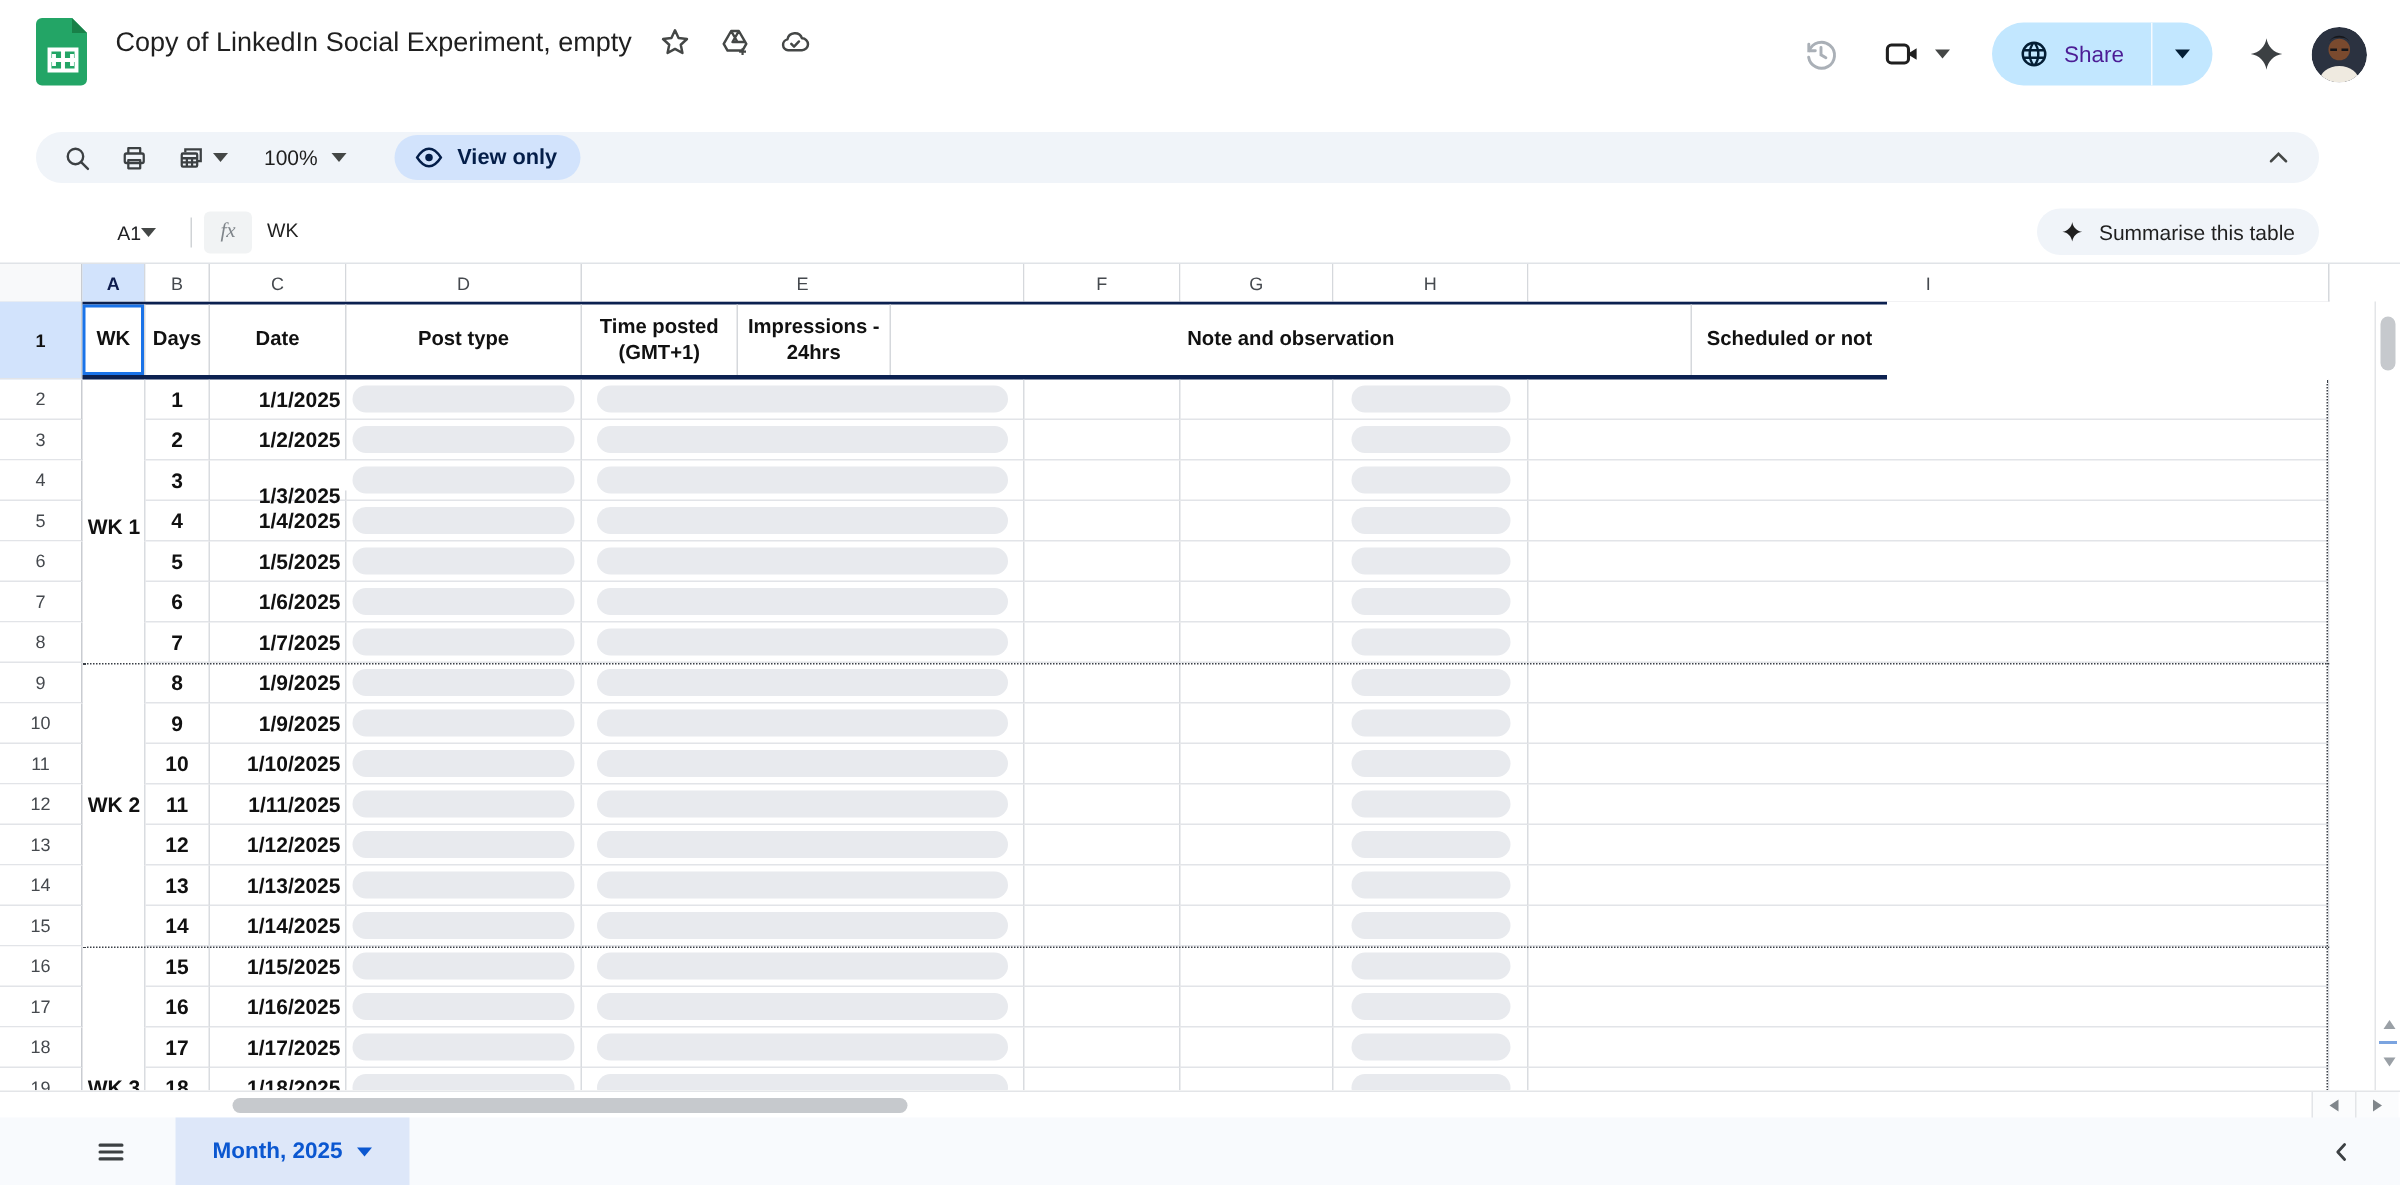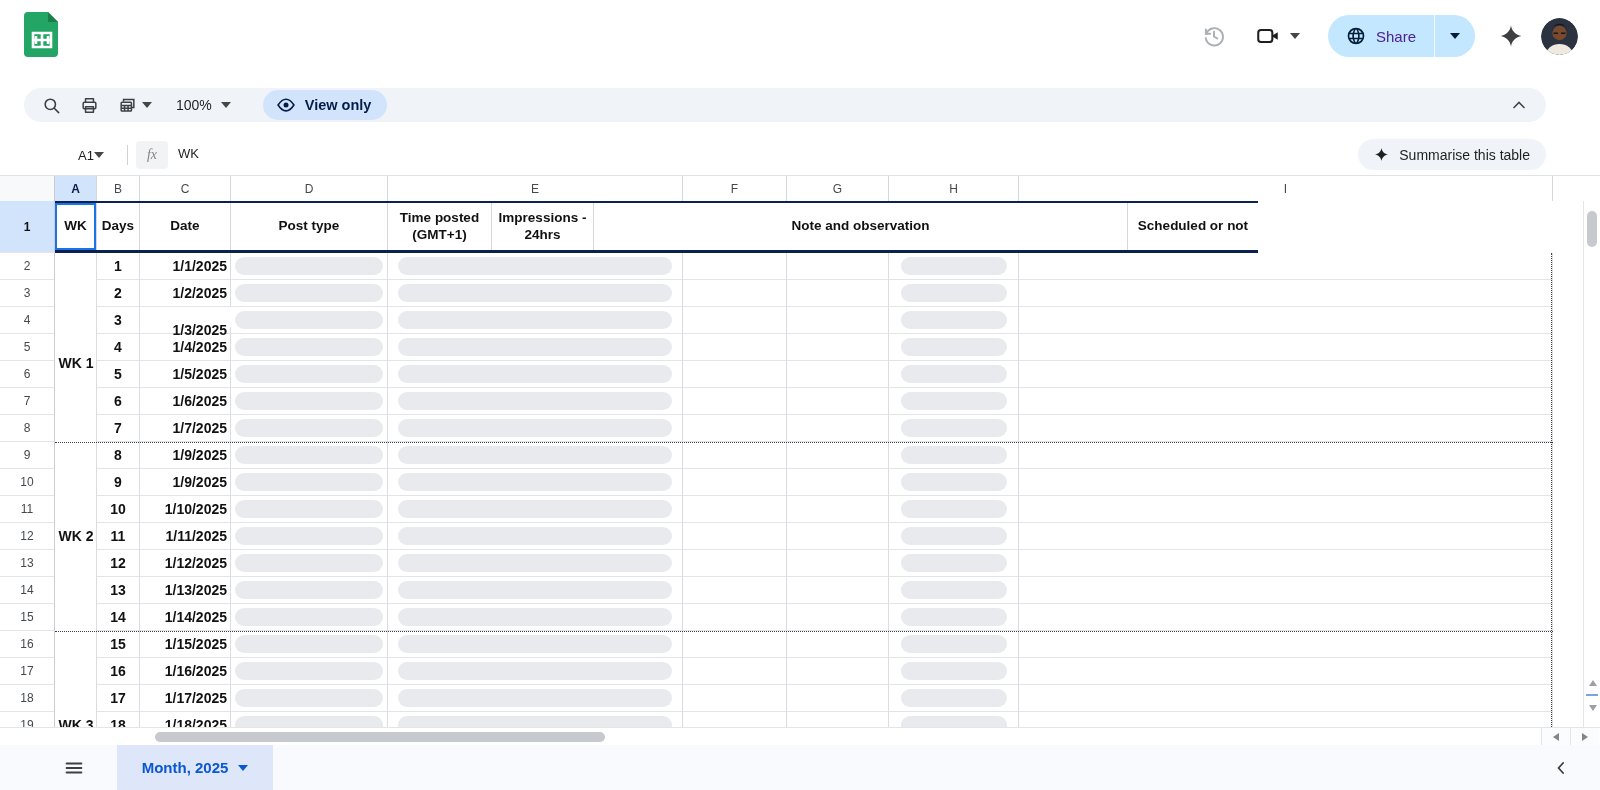--- a/index.html
+++ b/index.html
@@ -113,20 +113,40 @@
 
 <div id="topbar">
   <div class="logo">
     <svg viewBox="0 0 36 47">
       <path d="M4 1 h20 l10 10 v31 a4 4 0 0 1 -4 4 H4 a4 4 0 0 1 -4 -4 V5 a4 4 0 0 1 4 -4 z" fill="#23a566"></path>
       <path d="M24 1 l10 10 h-10 z" fill="#188048"></path>
       <path d="M9 22 h18 v14 H9 z M12 25 v8 M24 25 v8 M9 29 h18 M18 22 v14" stroke="#fff" stroke-width="2.6" fill="none"></path>
     </svg>
   </div>
   <div class="title-block">
+    <div class="title-row">
+      <span class="doc-title">Copy of LinkedIn Social Experiment, empty</span>
+      <span class="title-ico">
+        <svg viewBox="0 0 24 24" fill="none" stroke="currentColor" stroke-width="1.8" stroke-linejoin="round">
+          <path d="M12 3.5 l2.6 5.6 6.1.7 -4.5 4.2 1.2 6 -5.4-3 -5.4 3 1.2-6 -4.5-4.2 6.1-.7 z"></path>
+        </svg>
+      </span>
+      <span class="title-ico">
+        <svg viewBox="0 0 24 24" fill="none" stroke="currentColor" stroke-width="1.8" stroke-linejoin="round">
+          <path d="M9.2 4 h5.6 l5.4 9.3 -2.8 4.9 H6.6 l-2.8 -4.9 z M9.2 4 l4.6 8 M14.8 4 l-4.6 8 h9.4"></path>
+          <path d="M17.5 16.5 v5 M15 19 h5" stroke-width="1.6"></path>
+        </svg>
+      </span>
+      <span class="title-ico">
+        <svg viewBox="0 0 24 24" fill="none" stroke="currentColor" stroke-width="1.8" stroke-linecap="round" stroke-linejoin="round">
+          <path d="M7 18 a4 4 0 0 1 -.5 -7.9 a5.5 5.5 0 0 1 10.6 -.8 a4.3 4.3 0 0 1 0 8.7 z"></path>
+          <path d="M9.3 13.4 l2 2 3.6 -3.8"></path>
+        </svg>
+      </span>
+    </div>
   </div>
   <div class="topbar-right">
     <span class="history-ico">
       <svg viewBox="0 0 24 24" fill="none" stroke="currentColor" stroke-width="1.8" stroke-linecap="round">
         <path d="M4.5 6 v4 h4"></path>
         <path d="M4.8 10 a8 8 0 1 1 -.4 4"></path>
         <path d="M12 8 v4.5 l3 1.8"></path>
       </svg>
     </span>
     <div class="meet-btn">
@@ -586,21 +606,21 @@
           <div class="dcell" style="width: 295px;">
             <div class="pill" style="width: 274px;"></div>
           </div>
           <div class="dcell" style="width: 104px;"></div>
           <div class="dcell" style="width: 102px;"></div>
           <div class="dcell" style="width: 130px;">
             <div class="pill" style="width: 106px;"></div>
           </div>
           <div class="dcell" style="width: 534px;"></div>
         </div>
-        <div class="wk-block" style="top: 16px; height: 189px;">WK 1</div>
+        <div class="wk-block" style="top: 4px; height: 189px;">WK 1</div>
         <div class="wk-block" style="top: 189px; height: 189px;">WK 2</div>
         <div class="wk-dash" style="top: 189px;"></div>
         <div class="wk-block" style="top: 378px; height: 189px;">WK 3</div>
         <div class="wk-dash" style="top: 378px;"></div>
         <div class="table-right-dotted"></div>
       </div>
   </div>
   <div class="vscroll">
     <div class="vthumb"></div>
     <div class="vs-btn" style="bottom:37px;">

